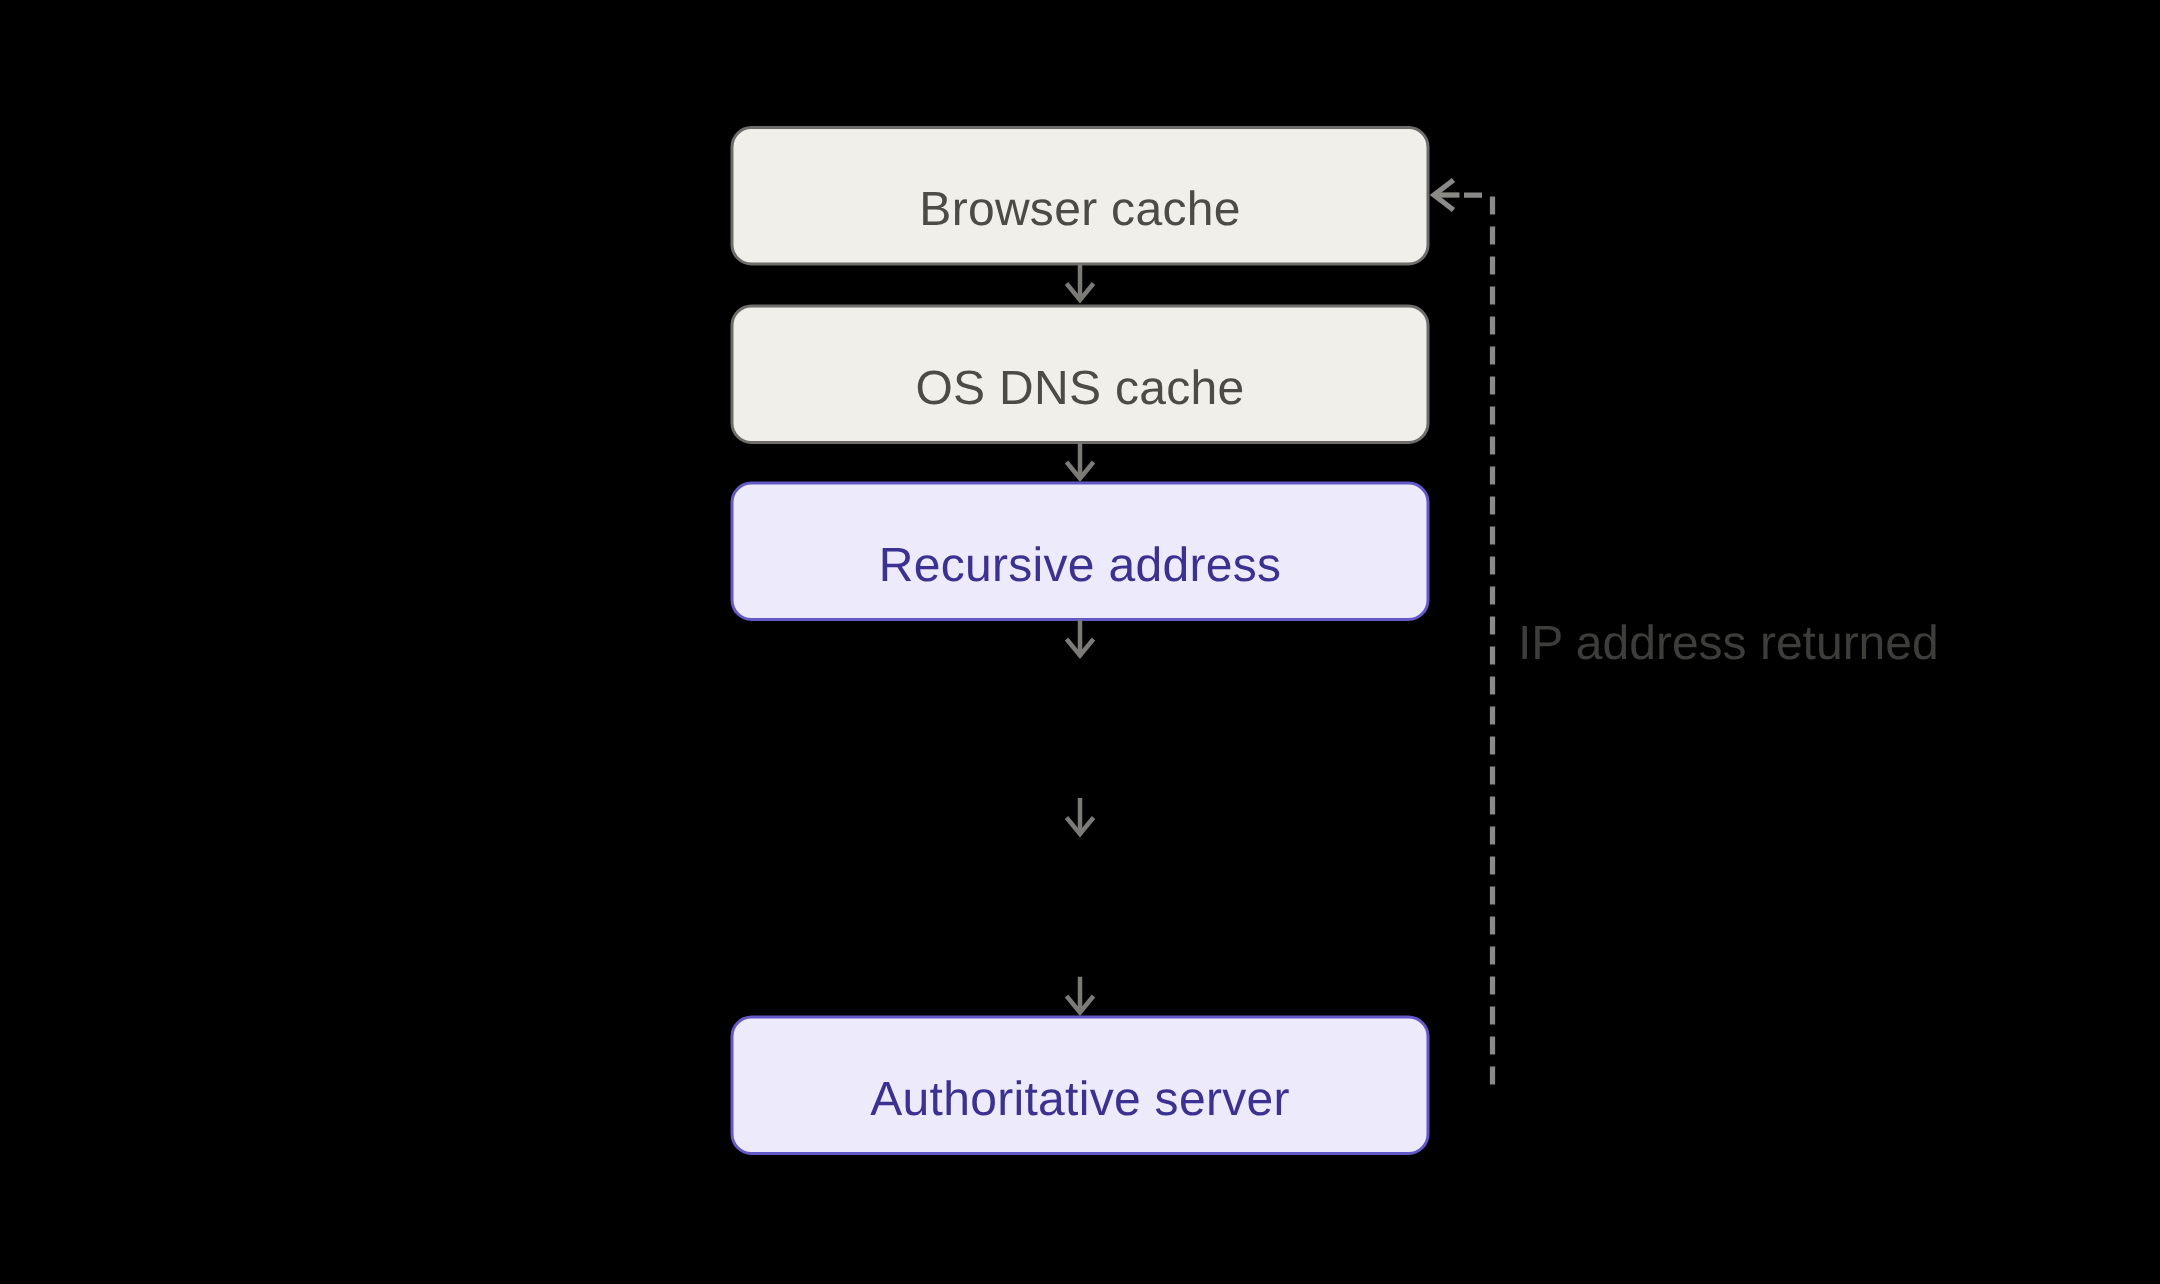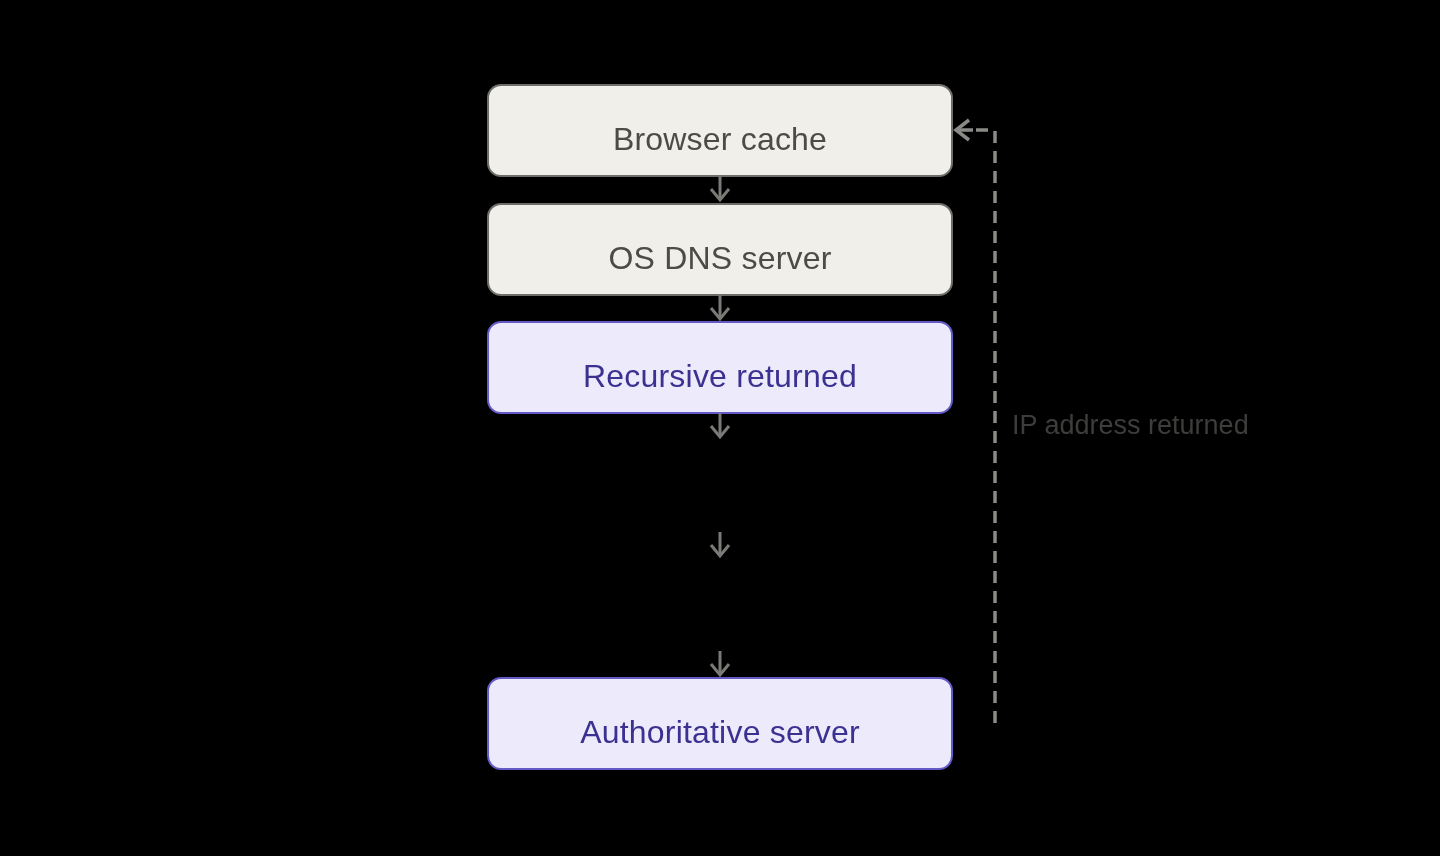--- a/index.html
+++ b/index.html
@@ -71,41 +71,41 @@
   }
   .return-solid {
     stroke: var(--dash, #8a8a86);
     stroke-width: 3.5;
     fill: none;
   }
   .return-label {
     position: absolute;
     left: 1012px;
     top: 410px;
-    font-size: 27px;
+    font-size: 32px;
     font-weight: 400;
     color: var(--returnText, #3d3d3b);
     white-space: nowrap;
   }
 </style>
 </head>
 <body>
 
 <div class="canvas">
 
   <div class="node cache" style="top:84px">
     <span class="node-label">Browser cache</span>
   </div>
 
   <div class="node cache" style="top:203px">
-    <span class="node-label">OS DNS server</span>
+    <span class="node-label">OS DNS cache</span>
   </div>
 
   <div class="node server" style="top:321px">
-    <span class="node-label">Recursive returned</span>
+    <span class="node-label">Recursive address</span>
   </div>
 
 
 
   <div class="node server" style="top:677px">
     <span class="node-label">Authoritative server</span>
   </div>
 
   <svg class="down-arrow" style="top:176px" viewBox="0 0 30 27">
     <line x1="15" y1="0" x2="15" y2="23"></line>

